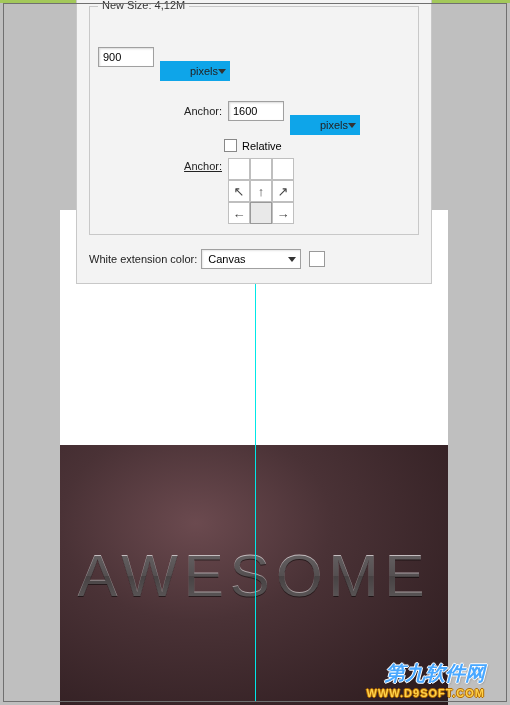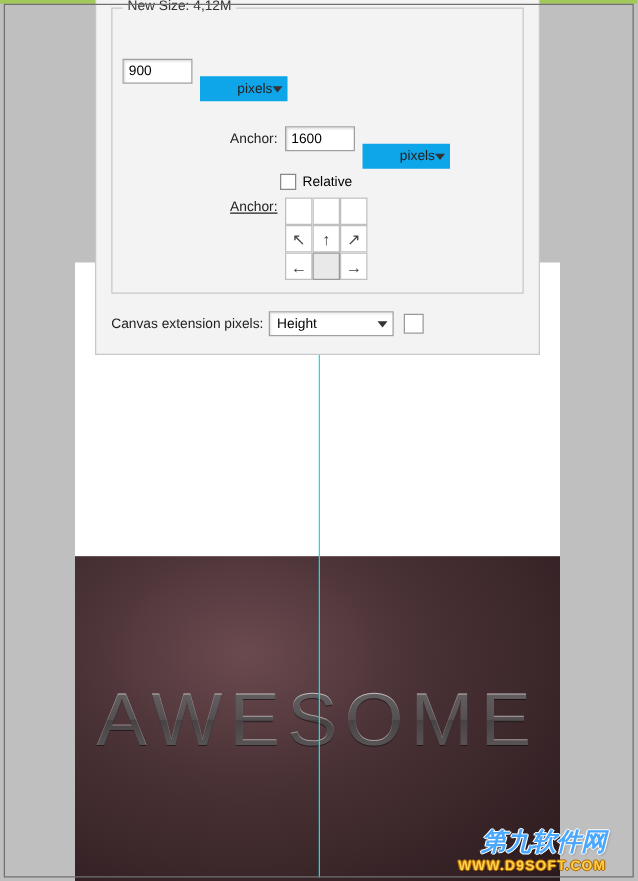--- a/index.html
+++ b/index.html
@@ -100,23 +100,23 @@
         <div class="anchor-cell">↑</div>
         <div class="anchor-cell">↗</div>
         <div class="anchor-cell">←</div>
         <div class="anchor-cell center"></div>
         <div class="anchor-cell">→</div>
       </div>
     </div>
   </div>
 
   <div class="ext-row">
-    <span class="ext-lbl">Canvas extension pixels:</span>
+    <span class="ext-lbl">White extension color:</span>
     <div class="wide-dropdown">
-      <span>Height</span>
+      <span>Canvas</span>
       <span class="arr"></span>
     </div>
     <div class="swatch"></div>
   </div>
 </div>
 
 <div class="watermark">
   <div class="wm-top">第九软件网</div>
   <div class="wm-bot">WWW.D9SOFT.COM</div>
 </div>

